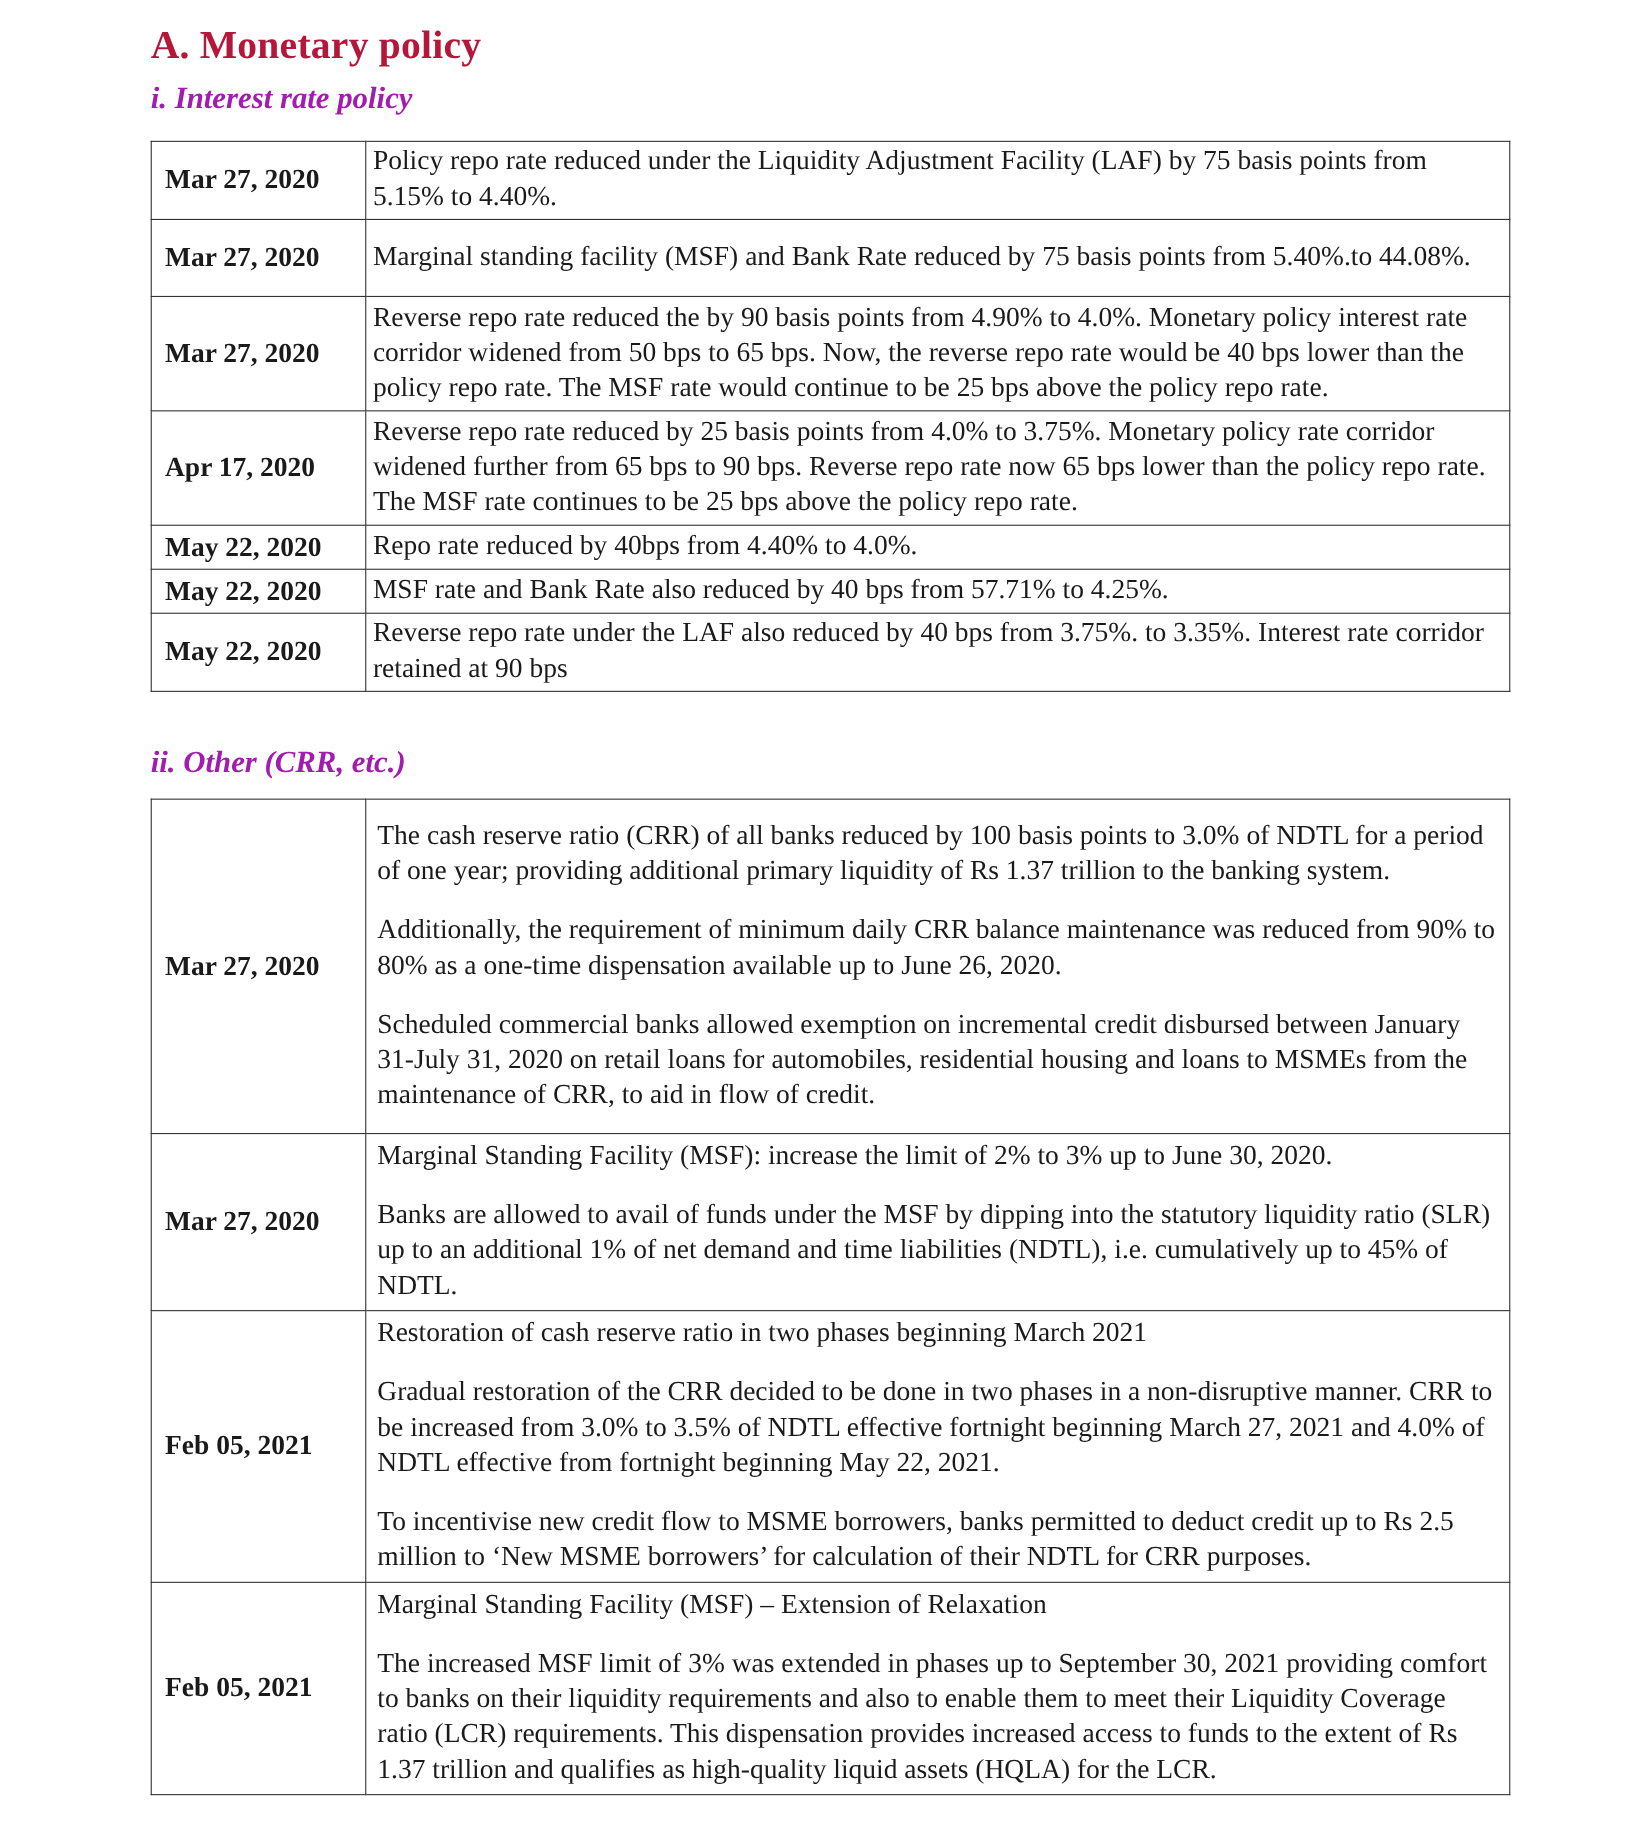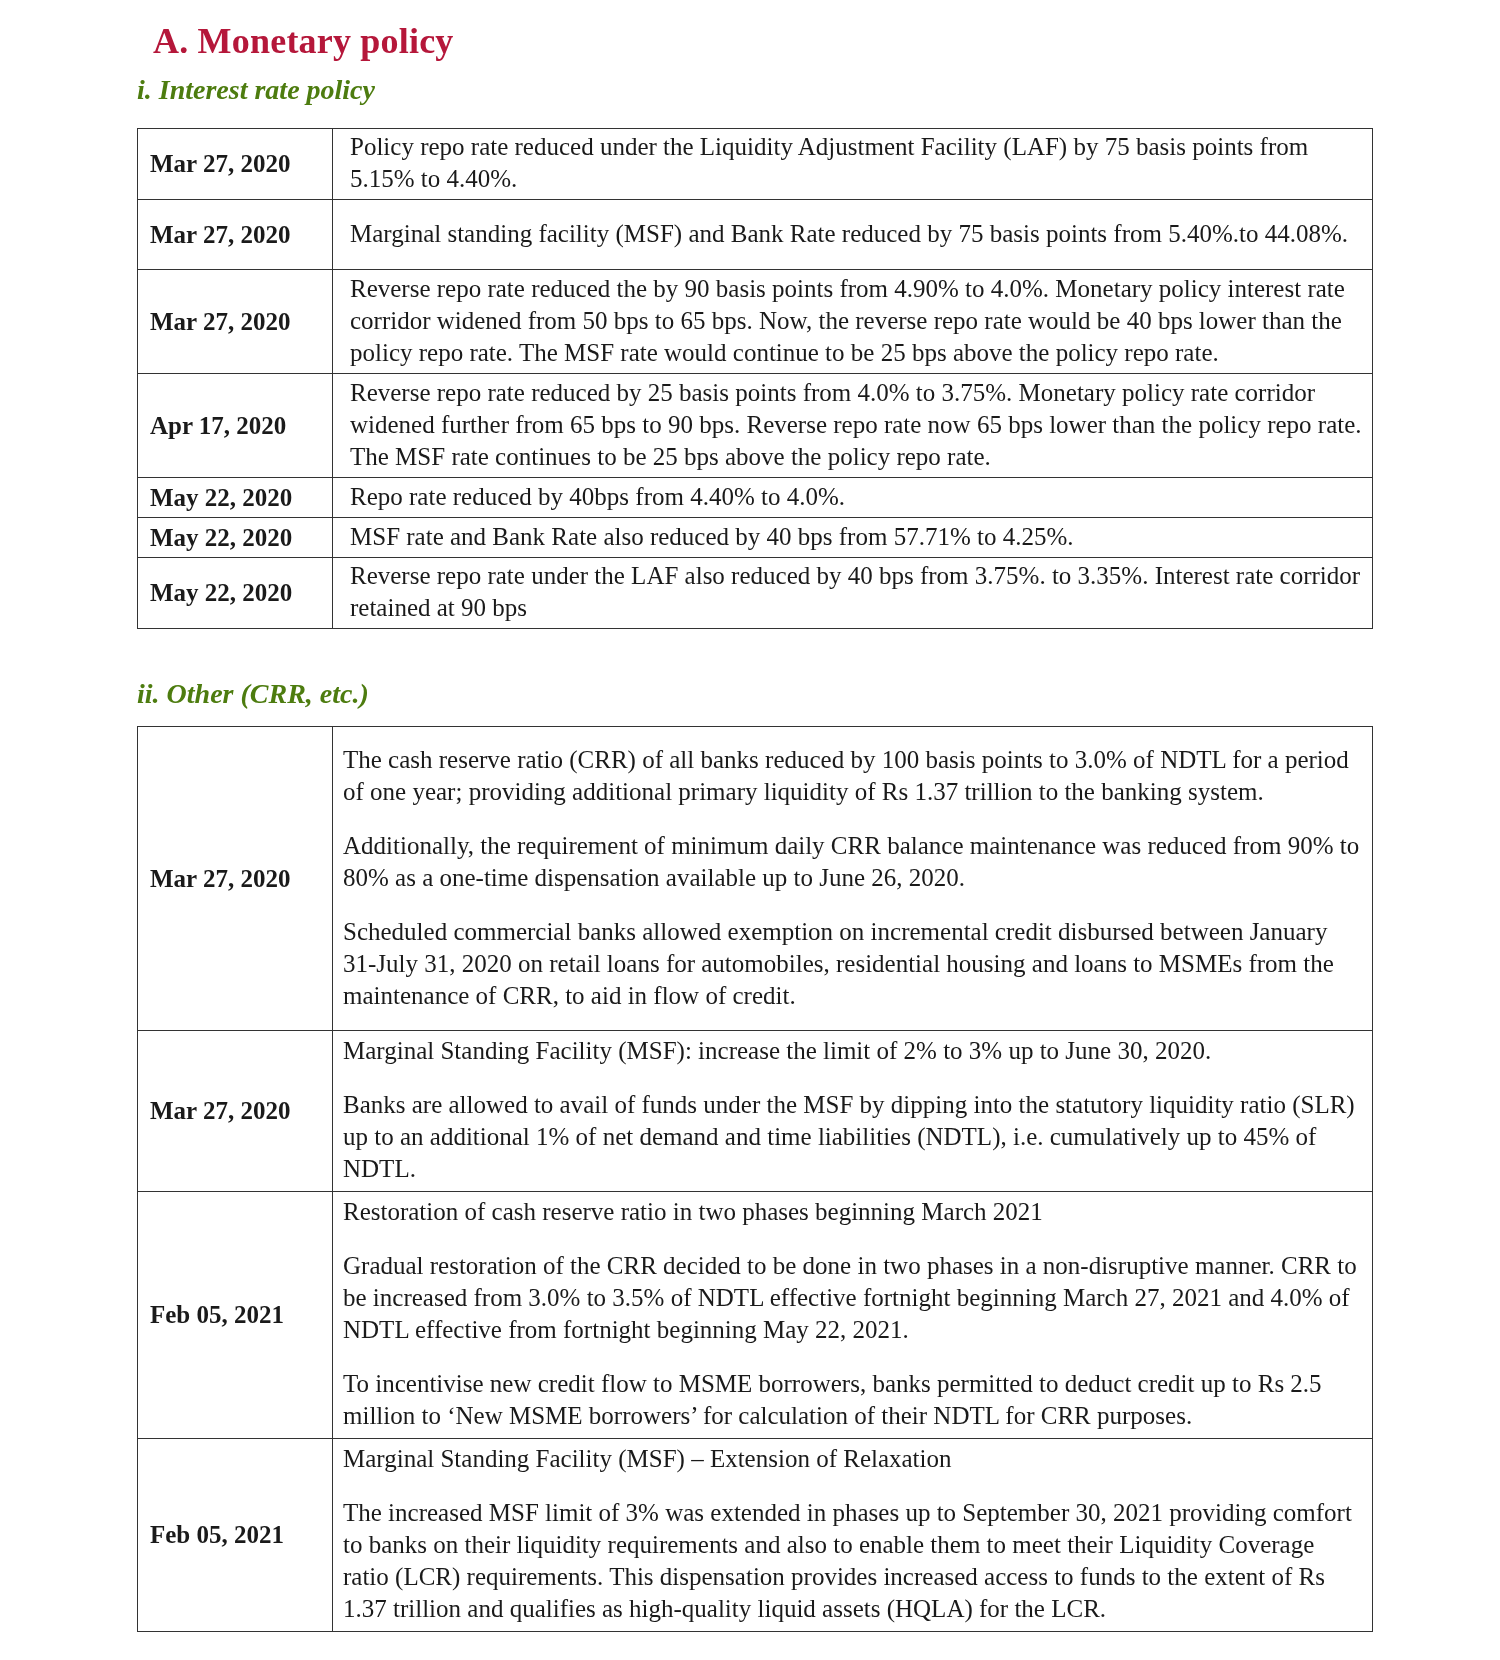--- a/index.html
+++ b/index.html
@@ -1,26 +1,26 @@
 <!DOCTYPE html>
 <html><head>
 <meta charset="utf-8">
 <style>
   html, body { margin:0; padding:0; background:#ffffff; }
   body { width:1500px; height:1660px; position:relative; font-family:"Liberation Serif","DejaVu Serif",serif; color:#1a1a1a; }
-  .h1 { position:absolute; left:153px; top:20px; font-size:36px; font-weight:bold; color:#b5173a; letter-spacing:0.2px; margin:0; }
-  .h2 { position:absolute; left:137px; font-size:28px; font-style:italic; color:#4d7c0f; margin:0; }
+  .h1 { position:absolute; left:137px; top:20px; font-size:36px; font-weight:bold; color:#b5173a; letter-spacing:0.2px; margin:0; }
+  .h2 { position:absolute; left:137px; font-size:28px; font-style:italic; color:#a21caf; margin:0; }
   .h2.first { top:74px; }
   .h2.second { top:678px; }
   table { position:absolute; left:137px; width:1236px; border-collapse:collapse; table-layout:fixed; }
   table.t1 { top:128px; }
   table.t2 { top:726px; }
   td { border:1.5px solid #333; font-size:25px; line-height:32px; vertical-align:middle; }
   td.date { width:182px; font-weight:bold; padding:0 0 0 12px; }
-  td.desc { padding:2px 10px 4px 17px; }
+  td.desc { padding:2px 10px 4px 6px; }
   td.desc p { margin:0; }
   td.desc p + p { margin-top:22px; }
   table.t2 td.desc { padding:4px 10px 6px 10px; }
 </style>
 </head>
 <body>
 
 <h1 class="h1">A. Monetary policy</h1>
 <h2 class="h2 first">i. Interest rate policy</h2>
 

